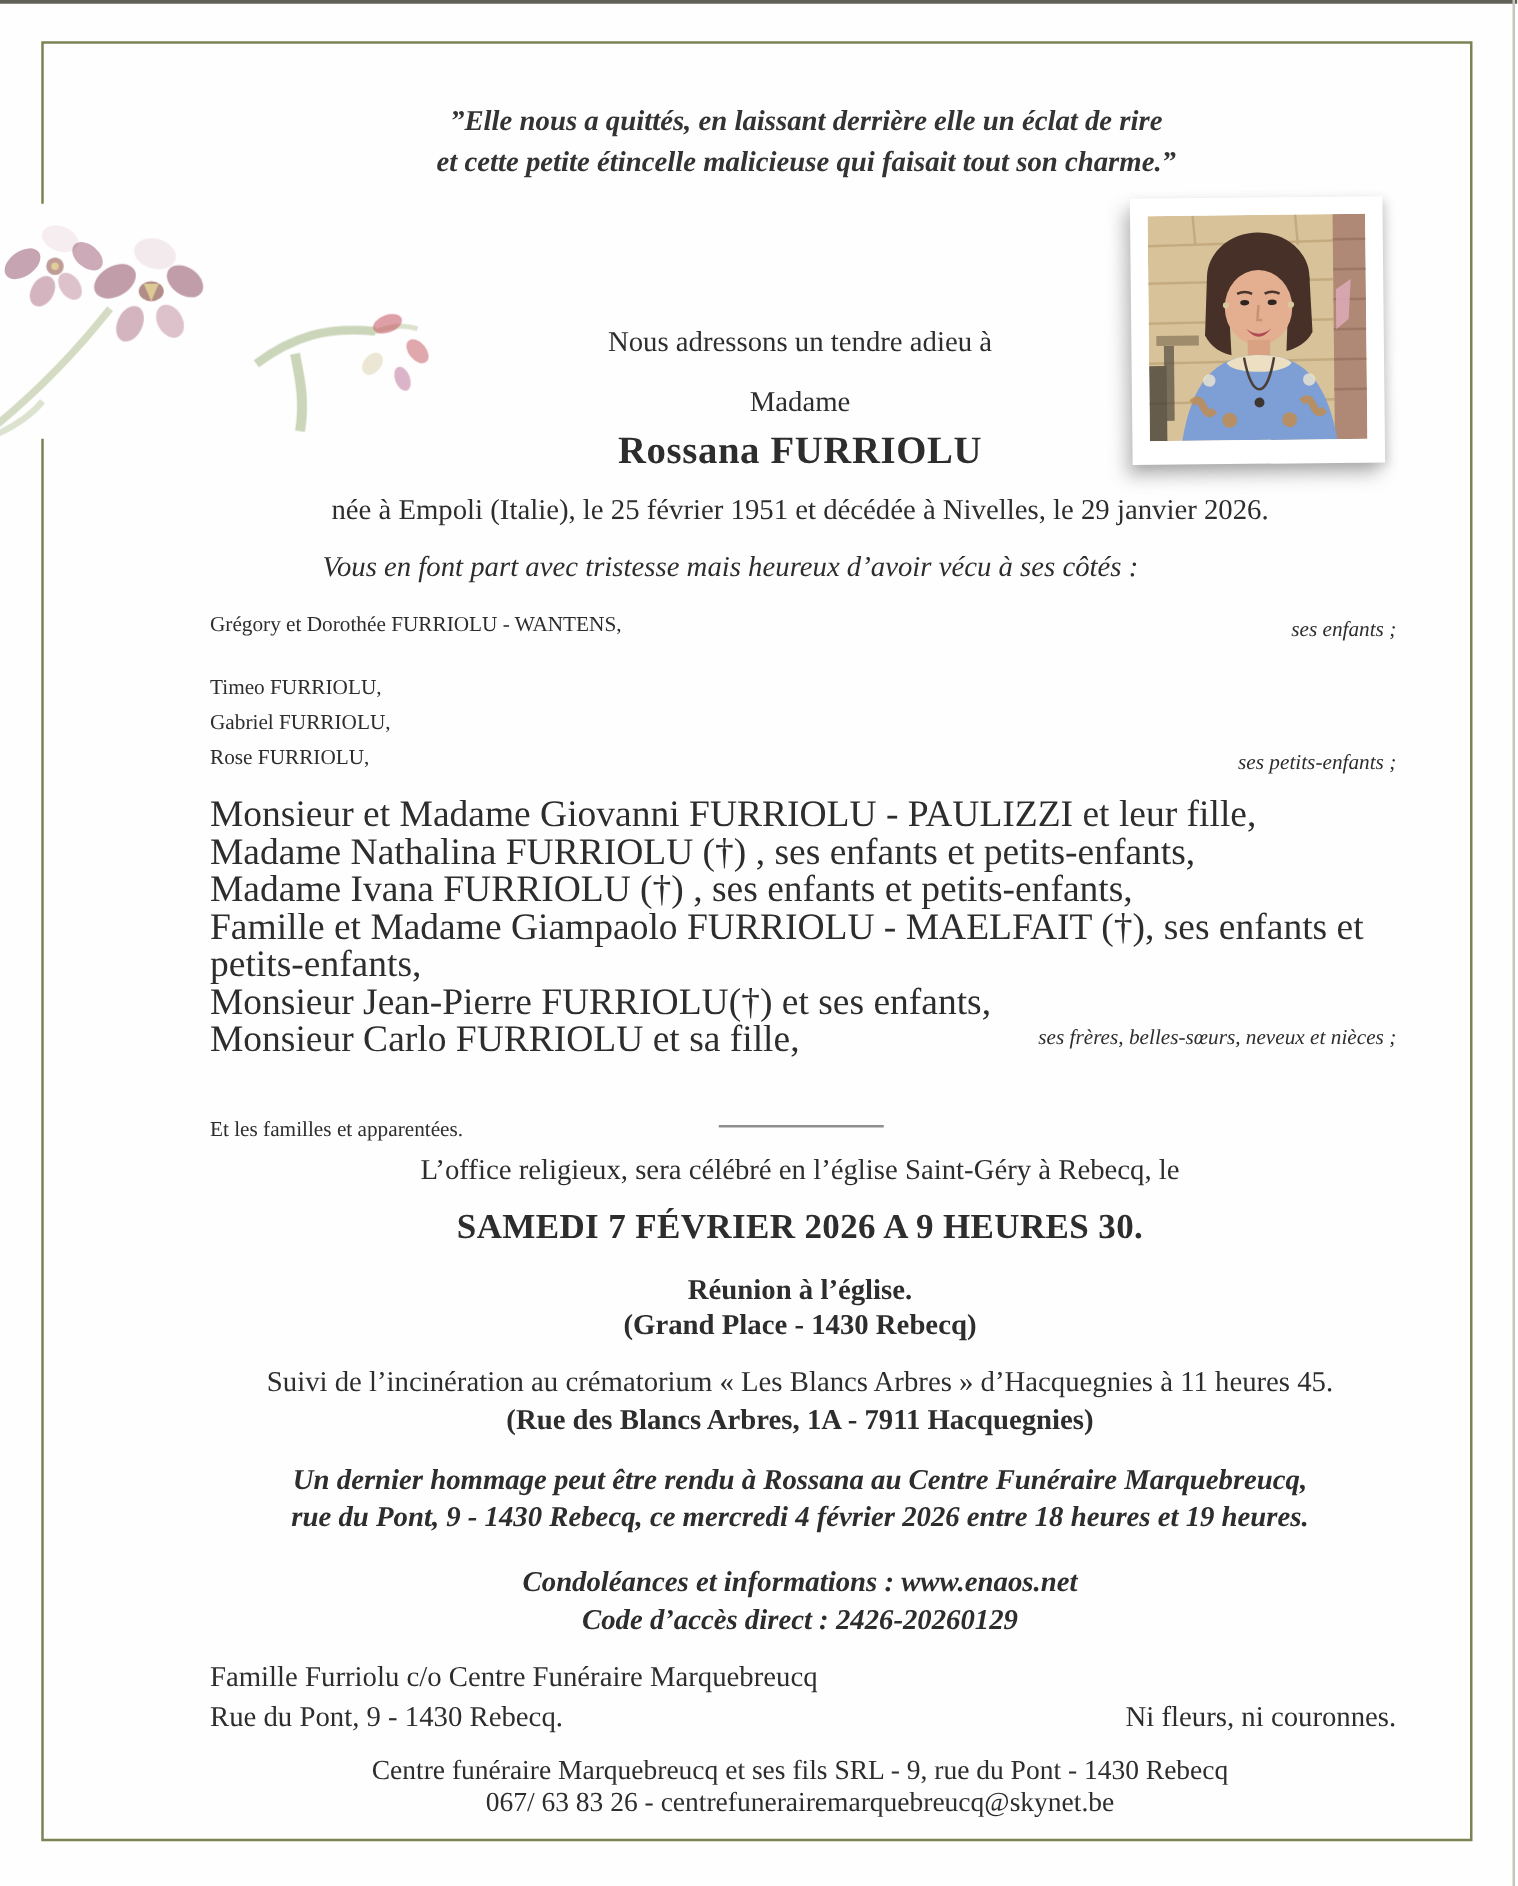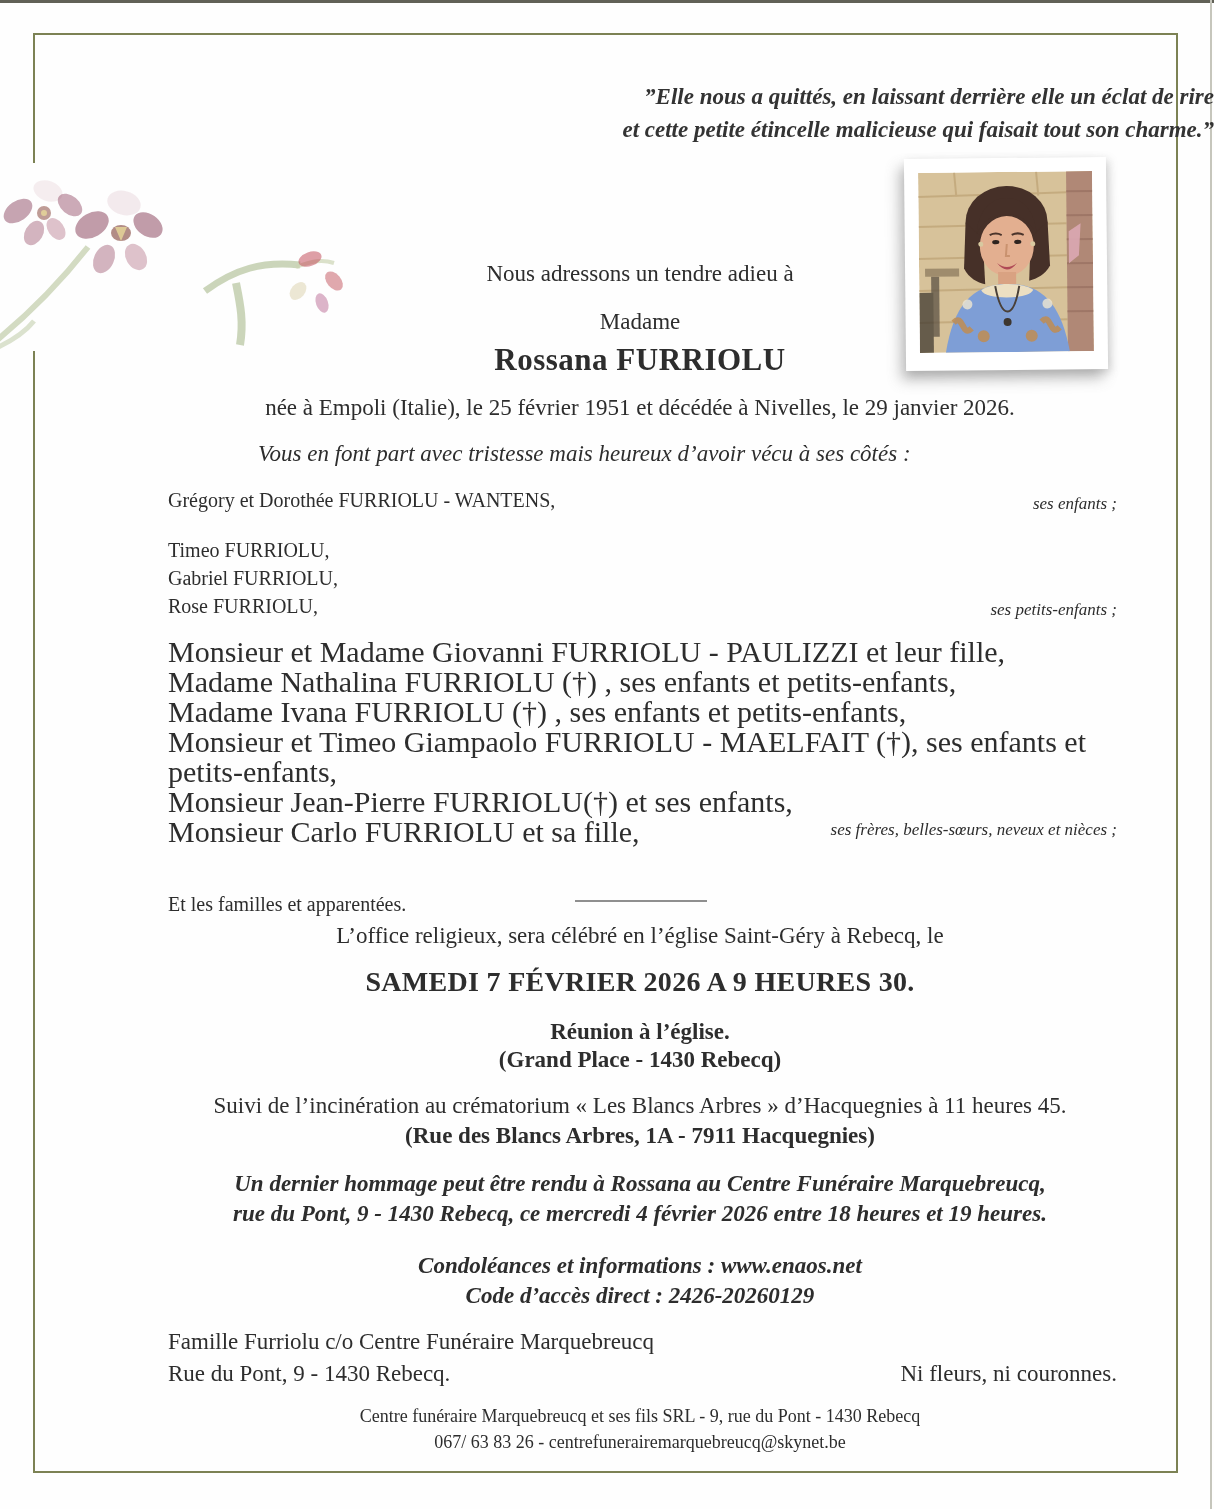--- a/index.html
+++ b/index.html
@@ -31,31 +31,31 @@
   }
   .photo-frame {
     position: absolute; left: 905px; top: 158px;
     background: #ffffff; padding: 14px;
     box-shadow: -5px 9px 14px rgba(110,110,110,0.45), 3px 3px 8px rgba(140,140,140,0.3);
     transform: rotate(-0.6deg);
     z-index: 4;
   }
   .abs { position: absolute; }
   .center-col { position: absolute; left: 66px; width: 1148px; text-align: center; }
-  .quote-col { position: absolute; left: 76px; width: 1138px; text-align: right; }
+  .quote-col { position: absolute; left: 76px; width: 1138px; text-align: center; }
   .t  { font-size: 23px; line-height: 28px; }
-  .sm { font-size: 18px; line-height: 24px; }
+  .sm { font-size: 22px; line-height: 24px; }
   .it { font-style: italic; }
   .b  { font-weight: bold; }
   .quote { font-size: 23px; line-height: 33px; font-weight: bold; font-style: italic; color: #333; }
   .name-title { font-size: 31px; font-weight: bold; letter-spacing: 0.5px; }
   .big-date { font-size: 28px; font-weight: bold; letter-spacing: 0.3px; }
   .family-col { position: absolute; left: 168px; width: 949px; }
   .fam-row { display: flex; justify-content: space-between; align-items: flex-end; }
-  .fam-line { font-size: 20px; line-height: 28px; }
+  .fam-line { font-size: 17px; line-height: 28px; }
   .fam-line-sp { font-size: 30px; line-height: 30px; }
   .rel-label { font-style: italic; font-size: 17px; }
   .right-label { text-align: right; }
   .divider {
     position: absolute; left: 575px; top: 900px; width: 132px;
     border-top: 2px solid #8f8f8f;
   }
 </style>
 </head>
 <body>
@@ -187,21 +187,21 @@
     <div class="fam-row">
       <span class="fam-line">Rose FURRIOLU,</span>
       <span class="rel-label">ses petits-enfants ;</span>
     </div>
   </div>
 
   <div class="family-col" style="top:637px;">
     <div class="fam-line-sp">Monsieur et Madame Giovanni FURRIOLU - PAULIZZI et leur fille,</div>
     <div class="fam-line-sp">Madame Nathalina FURRIOLU (†) , ses enfants et petits-enfants,</div>
     <div class="fam-line-sp">Madame Ivana FURRIOLU (†) , ses enfants et petits-enfants,</div>
-    <div class="fam-line-sp">Monsieur et Timeo Giampaolo FURRIOLU - MAELFAIT (†), ses enfants et petits-enfants,</div>
+    <div class="fam-line-sp">Famille et Madame Giampaolo FURRIOLU - MAELFAIT (†), ses enfants et petits-enfants,</div>
     <div class="fam-line-sp">Monsieur Jean-Pierre FURRIOLU(†) et ses enfants,</div>
     <div class="fam-line-sp">Monsieur Carlo FURRIOLU et sa fille,</div>
   </div>
   <div class="family-col right-label rel-label" style="top:820px;">ses frères, belles-sœurs, neveux et nièces ;</div>
 
   <div class="family-col fam-line" style="top:866px;margin-top:24px;">Et les familles et apparentées.</div>
 
   <div class="divider"></div>
 
   <div class="center-col t" style="top:922px;">L’office religieux, sera célébré en l’église Saint-Géry à Rebecq, le</div>

